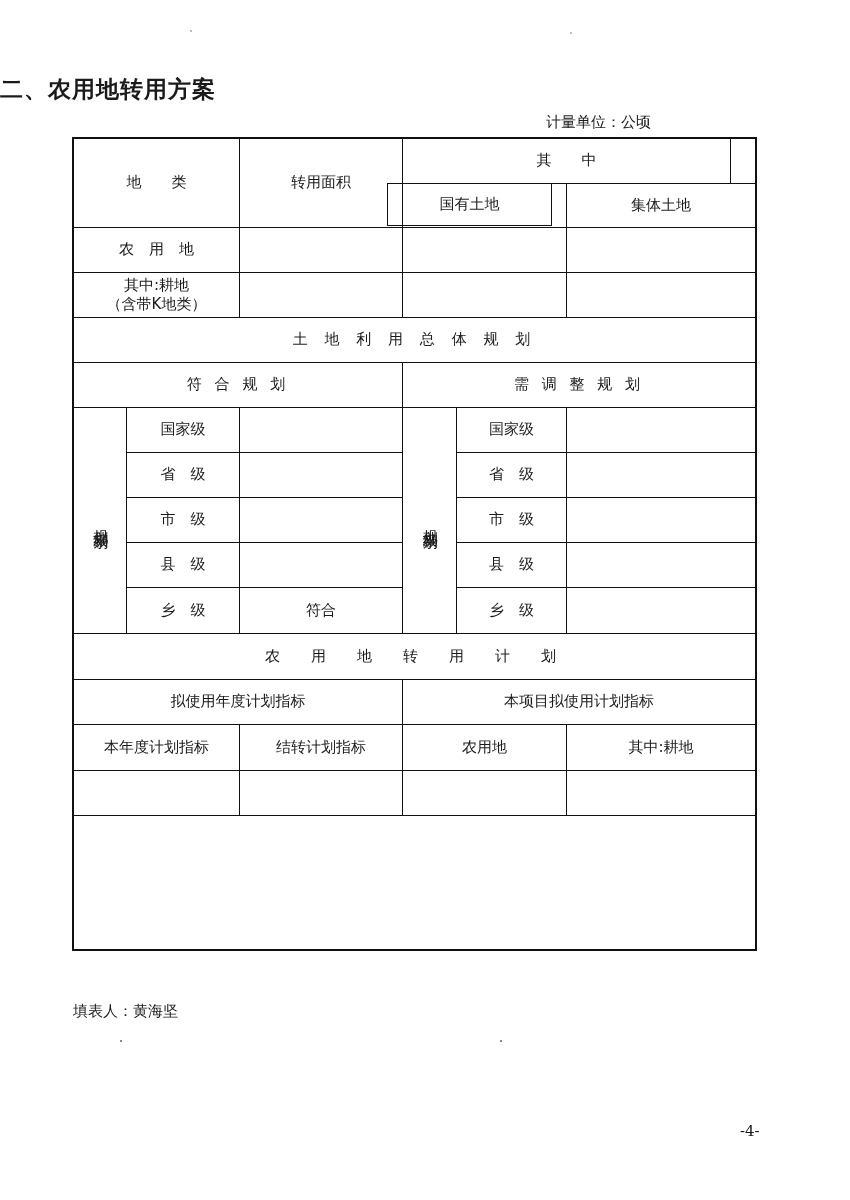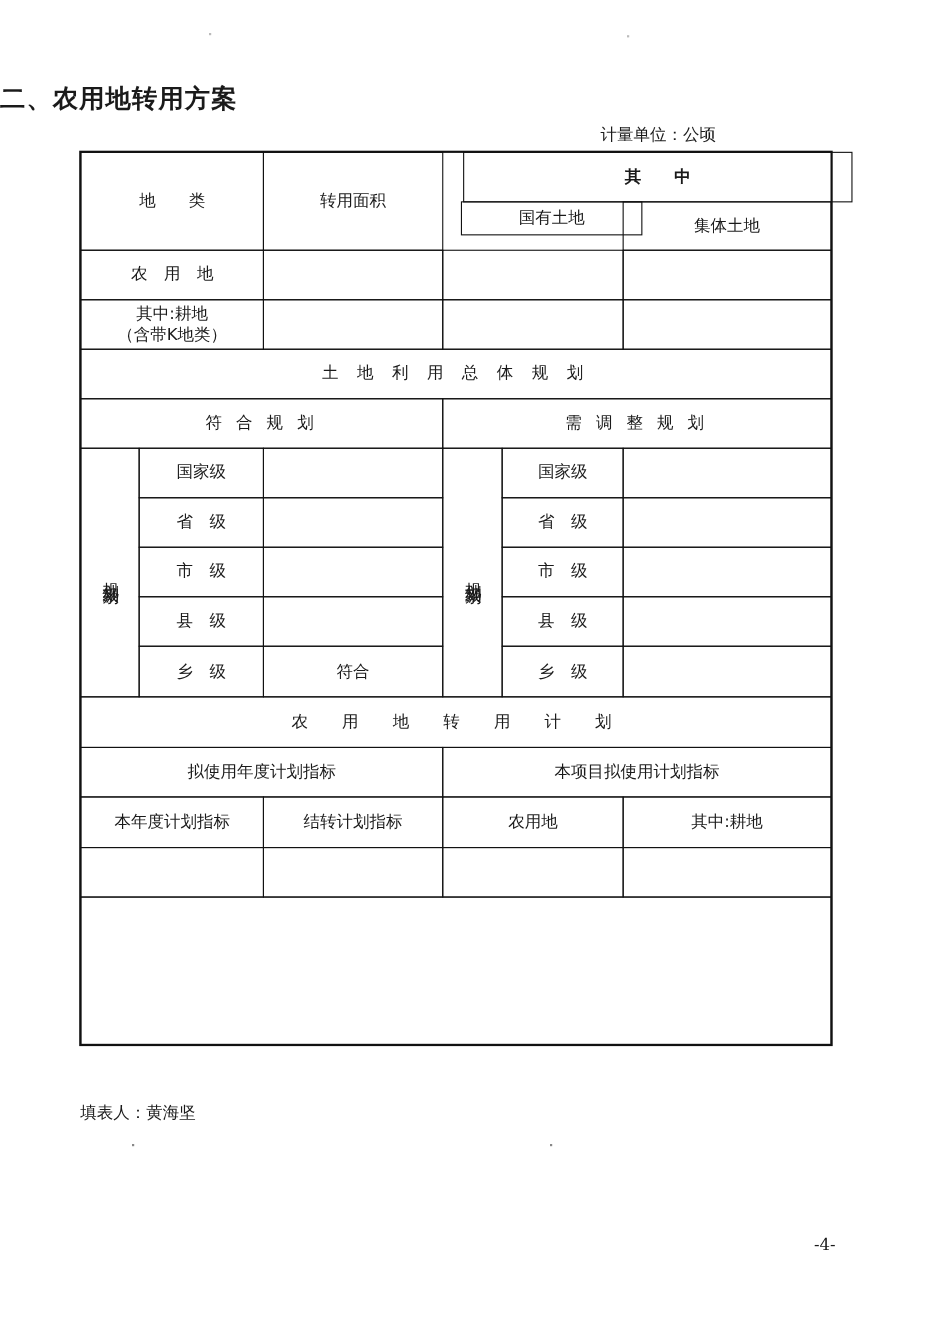--- a/index.html
+++ b/index.html
@@ -44,24 +44,24 @@
 <div class="unit">计量单位：公顷</div>
 
 <div class="grid">
 
   <div class="cell" style="left:0;top:0;width:167px;height:90px;">
       <span>地　　类</span>
     </div>
   <div class="cell" style="left:166px;top:0;width:164px;height:90px;">
       <span>转用面积</span>
     </div>
-  <div class="cell" style="left:348px;top:0;width:354px;height:46px;font-weight:bold;">
+  <div class="cell" style="left:329px;top:0;width:329px;height:46px;">
       <span>其　　中</span>
     </div>
-  <div class="cell" style="left:346px;top:45px;width:165px;height:31px;justify-content:center;">
+  <div class="cell" style="left:314px;top:45px;width:165px;height:43px;justify-content:center;">
       <span>国有土地</span>
     </div>
   <div class="cell" style="left:493px;top:45px;width:190px;height:45px;">
       <span>集体土地</span>
     </div>
 
   <div class="cell" style="left:0;top:89px;width:167px;height:46px;">
       <span>农　用　地</span>
     </div>
   <div class="cell" style="left:166px;top:89px;width:164px;height:46px;"></div>

